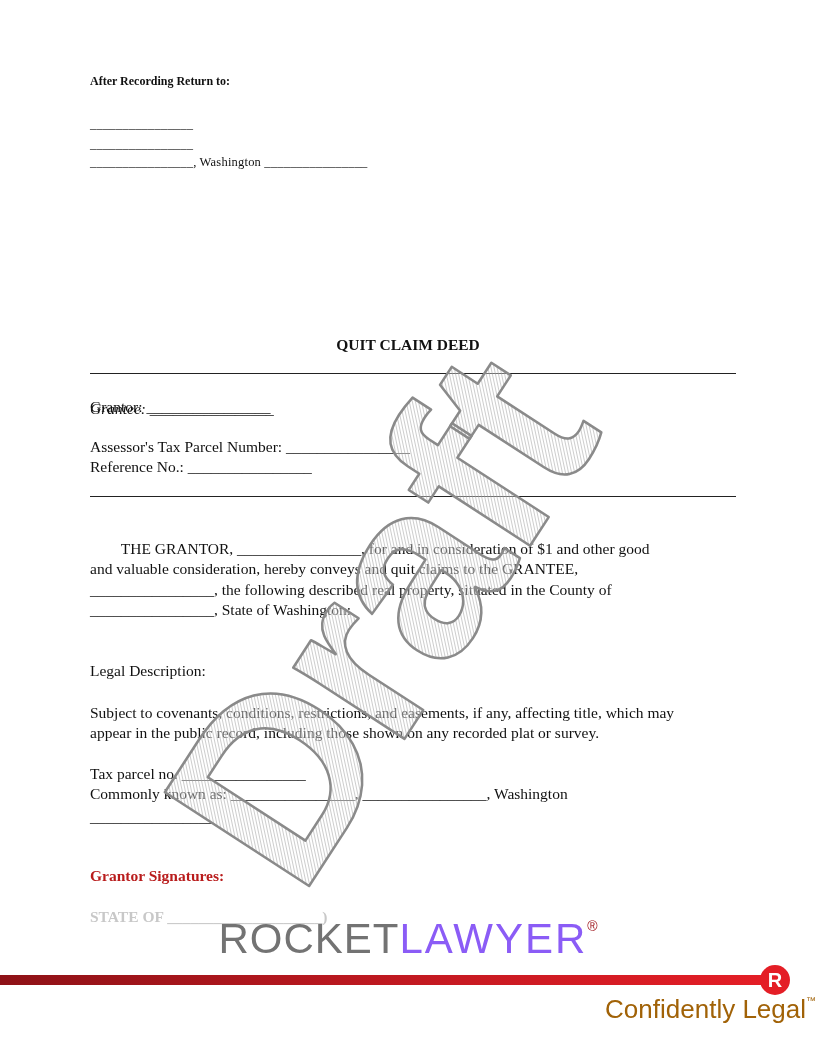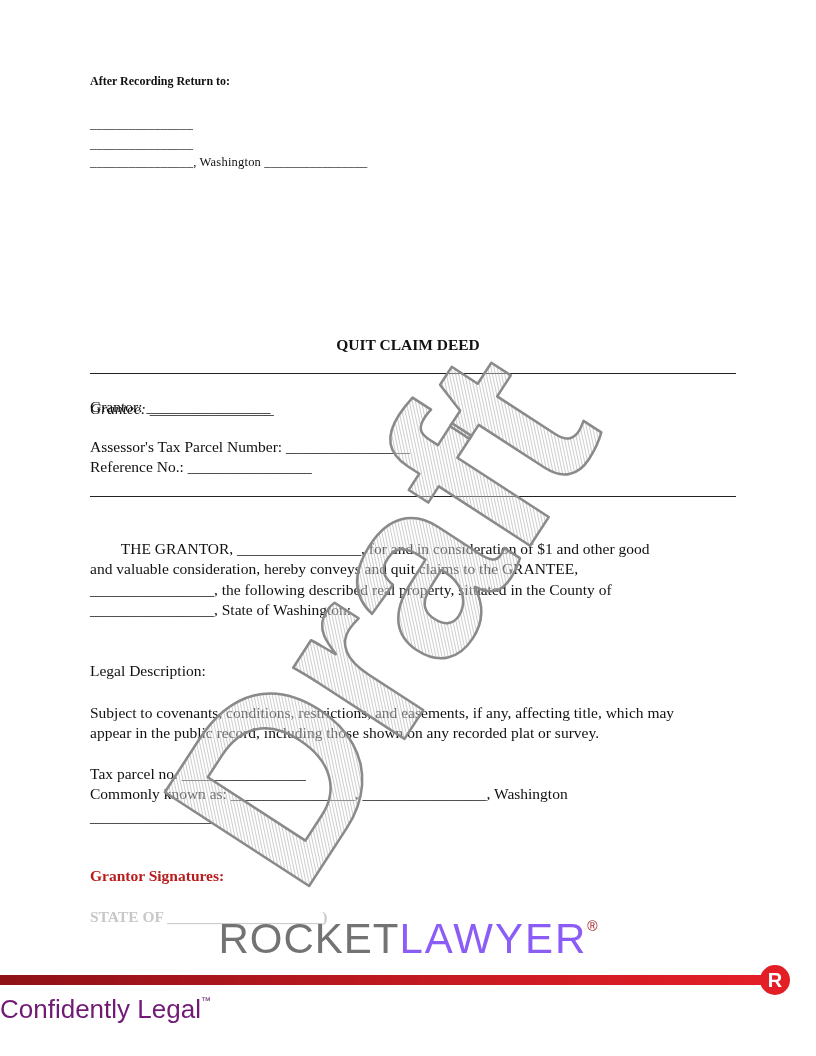--- a/index.html
+++ b/index.html
@@ -19,22 +19,22 @@
   .watermark { position: absolute; left: 0; top: 0; width: 816px; height: 1056px; pointer-events: none; }
   .footer-logo { position: absolute; left: 0; top: 915px; width: 816px; text-align: center; font-family: "Liberation Sans", "DejaVu Sans", sans-serif; }
   .logo-rocket { font-weight: normal; font-size: 42px; color: #737373; letter-spacing: 1px; }
   .logo-lawyer { font-weight: normal; font-size: 42px; color: #8b5cf6; letter-spacing: 2px; }
   .logo-reg { font-size: 14px; color: #9b0d14; vertical-align: 22px; }
   .bar { position: absolute; left: 0; top: 975px; width: 768px; height: 10px;
          background: linear-gradient(to right, #8e1217, #c81a22 60%, #e41e26); }
   .rbadge { position: absolute; left: 760px; top: 965px; width: 30px; height: 30px; border-radius: 50%;
             background: #e41e26; color: #fff; font-family: "Liberation Sans", "DejaVu Sans", sans-serif;
             font-weight: bold; font-size: 20px; text-align: center; line-height: 30px; }
-  .tagline { position: absolute; left: 0; top: 994px; width: 816px; text-align: left;
-             font-family: "Liberation Sans", "DejaVu Sans", sans-serif; font-size: 26px; color: #701a75; }
+  .tagline { position: absolute; left: 0; top: 994px; width: 816px; text-align: right;
+             font-family: "Liberation Sans", "DejaVu Sans", sans-serif; font-size: 26px; color: #a16207; }
   .tm { font-size: 10px; vertical-align: 14px; }
 </style>
 </head>
 <body>
 
 <div class="page">
 
   <div class="t hdr" style="left:90px; top:74px;">After Recording Return to:</div>
   <div class="t small" style="left:90px; top:117px;">________________</div>
   <div class="t small" style="left:90px; top:137px;">________________</div>

